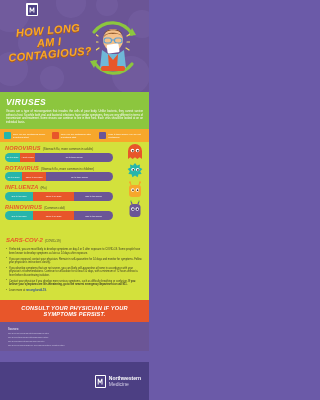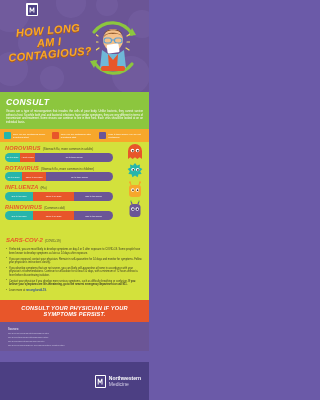--- a/index.html
+++ b/index.html
@@ -141,21 +141,21 @@
         <line x1="15.5" y1="16" x2="18.5" y2="16" stroke="#5aa0d6" stroke-width="1.1"></line>
         <path d="M6 26 L12 30 L22 30 L28 26 L30 44 L4 44 Z" fill="#6fb8d8"></path>
         <path d="M12 30 L17 36 L22 30 L21 44 L13 44 Z" fill="#e8562a"></path>
         <rect x="11" y="20" width="12" height="9" rx="1.5" fill="#ffffff" transform="rotate(-8 17 24)"></rect>
         <rect x="5" y="42" width="24" height="5" rx="2" fill="#e8562a"></rect>
       </svg>
     </div>
   </div>
 
   <div class="intro">
-    <h2>CONSULT</h2>
+    <h2>VIRUSES</h2>
     <p>Viruses are a type of microorganism that invades the cells of your body. Unlike bacteria, they cannot survive without a host. So while both viral and bacterial infections have similar symptoms, they are very different in terms of transmission and treatment. Some viruses can continue to live in their host. Each virus should be looked at on an individual basis.</p>
   </div>
 
   <div class="legend">
     <div class="legend-item">
       <span class="swatch" style="background:#27b5ab"></span>
       <p>Time you are contagious before symptoms start</p>
     </div>
     <div class="legend-item">
       <span class="swatch" style="background:#e8562a"></span>

